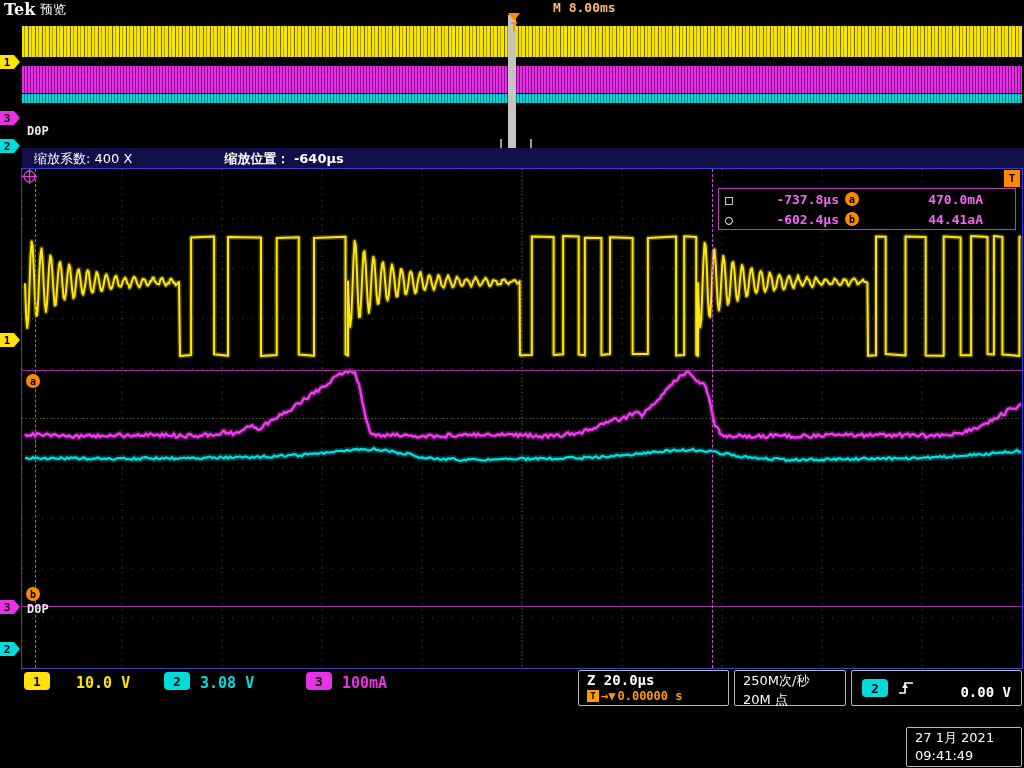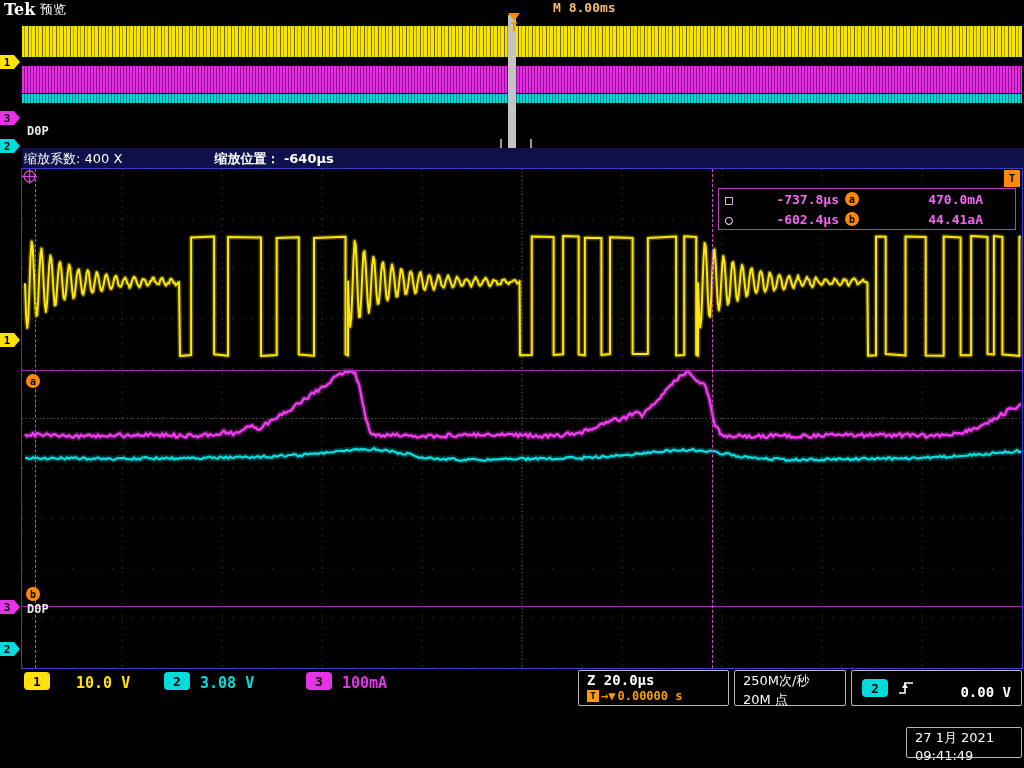--- a/index.html
+++ b/index.html
@@ -28,21 +28,21 @@
   .marker .tag{width:14px;height:14px;display:flex;align-items:center;justify-content:center;
     color:#000;font:bold 11px "DejaVu Sans Mono",monospace;}
   .marker .arrow{width:0;height:0;border-top:7px solid transparent;border-bottom:7px solid transparent;border-left:6px solid;}
   .m-y .tag{background:#ffe20a}.m-y .arrow{border-left-color:#ffe20a}
   .m-m .tag{background:#e832e8}.m-m .arrow{border-left-color:#e832e8}
   .m-c .tag{background:#00dcdc}.m-c .arrow{border-left-color:#00dcdc}
   .wlabel{color:#e9e9e9;font:bold 12px "DejaVu Sans Mono",monospace;}
   
   .zstrip{left:22px;top:148px;width:1002px;height:21px;background:#10104a;color:#fff;
     font:13px "DejaVu Sans",sans-serif;display:flex;align-items:center;}
-  .zs1{margin-left:2px;}
+  .zs1{margin-left:12px;}
   .zs2{margin-left:92px;font-weight:bold;}
   
   .zoomwin{left:21px;top:168px;width:1000px;height:499px;border:1px solid #3c3cc8;background:#000;}
   .zoomwin svg{position:absolute;left:0;top:0;}
   .vcursor{position:absolute;top:0;height:499px;width:0;border-left:1px dashed #d244d2;}
   .hcursor{position:absolute;left:0;width:1000px;height:0;border-top:1px solid #a22aa2;}
   .circmark{position:absolute;left:682px;top:429px;}
   .tbox{position:absolute;left:982px;top:1px;width:16px;height:17px;background:#ff8a00;color:#000;
     font:bold 11px "DejaVu Sans Mono",monospace;display:flex;align-items:center;justify-content:center;}
   
@@ -66,21 +66,21 @@
   .bbox{position:absolute;top:670px;height:36px;border:1px solid #b8b8b8;border-radius:2px;background:#000;box-sizing:border-box;}
   .zline1{padding:1px 0 0 8px;color:#fff;font:bold 14px "DejaVu Sans Mono",monospace;}
   .zline2{padding:1px 0 0 8px;color:#ff9a00;font:bold 12px "DejaVu Sans Mono",monospace;display:flex;align-items:center;gap:2px;}
   .tico{width:12px;height:12px;background:#ff9a00;color:#000;font:bold 9px "DejaVu Sans Mono",monospace;
     display:flex;align-items:center;justify-content:center;}
   .aline{padding:1px 0 0 8px;color:#fff;font:13px "DejaVu Sans",sans-serif;}
   .trigrow{display:flex;align-items:center;height:34px;padding:0 10px;gap:10px;}
   .trigrow .chbadge2{position:static;width:26px;height:18px;border-radius:4px;background:#00dcdc;color:#000;
     font:bold 13px "DejaVu Sans Mono",monospace;display:flex;align-items:center;justify-content:center;}
   .tlevel{margin-left:auto;color:#fff;font:bold 14px "DejaVu Sans Mono",monospace;margin-top:7px;}
-  .datebox{position:absolute;left:906px;top:727px;width:116px;height:31px;border:1px solid #b8b8b8;
+  .datebox{position:absolute;left:906px;top:727px;width:116px;height:40px;border:1px solid #b8b8b8;
     border-radius:2px;background:#000;box-sizing:border-box;}
   .dline{padding:2px 0 0 8px;color:#fff;font:13px "DejaVu Sans",sans-serif;line-height:16px;}
 </style>
 </head>
 <body>
 
 <div id="root">
 
   <div class="abs tek-logo">Tek</div>
   <div class="abs preview">预览</div>

